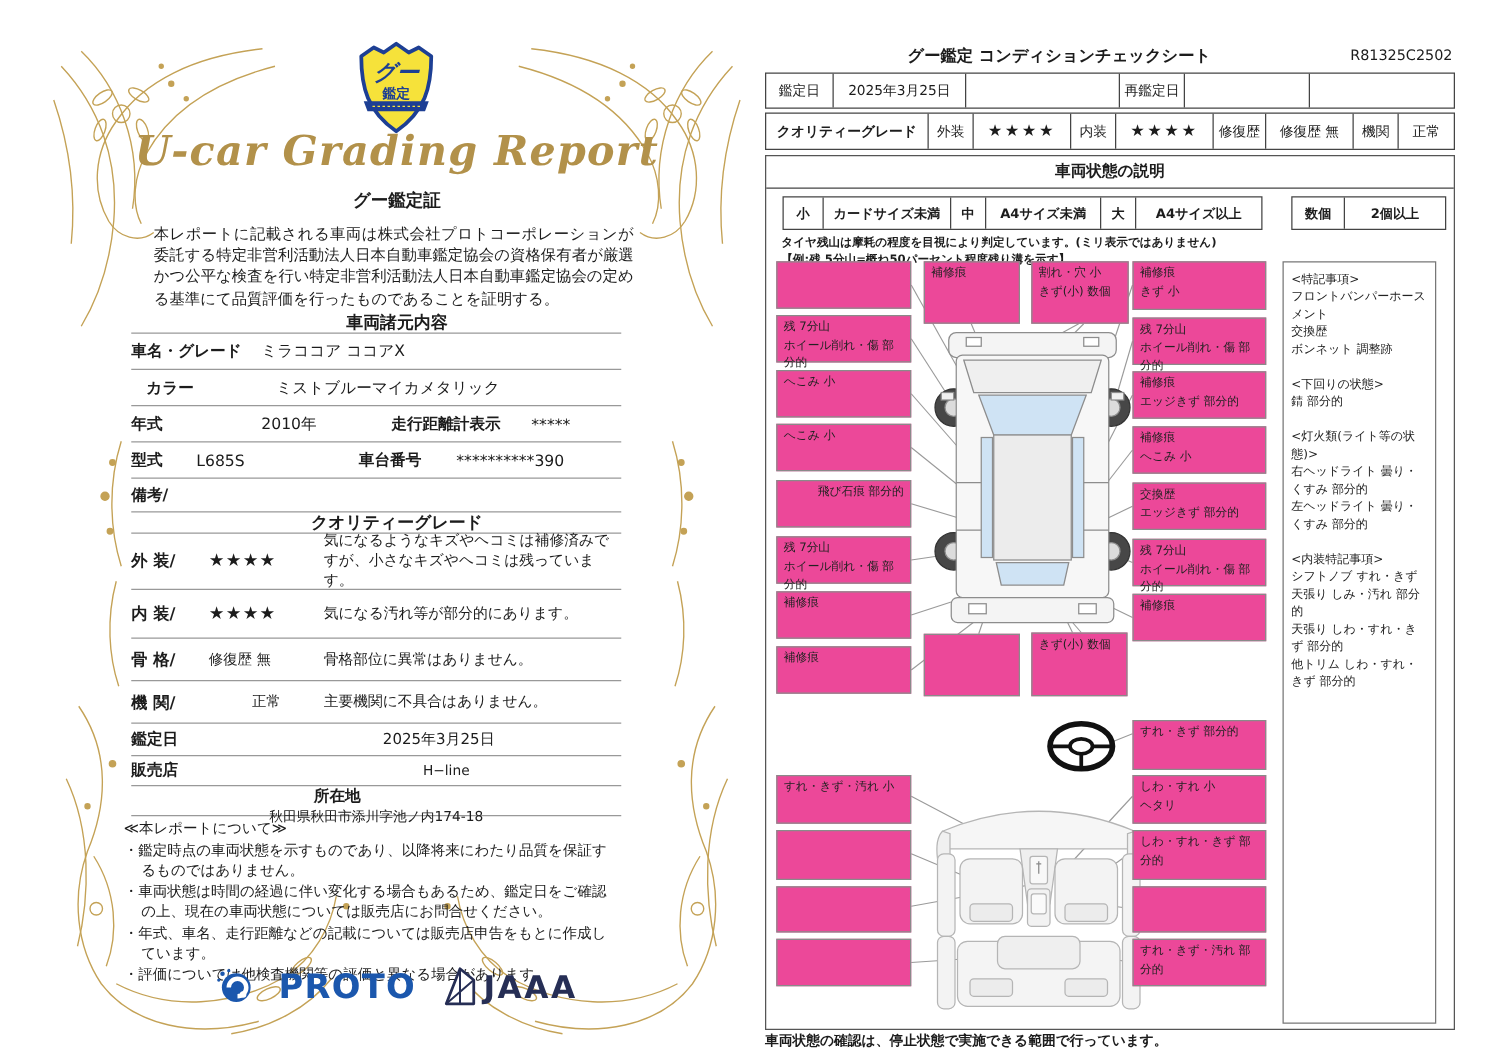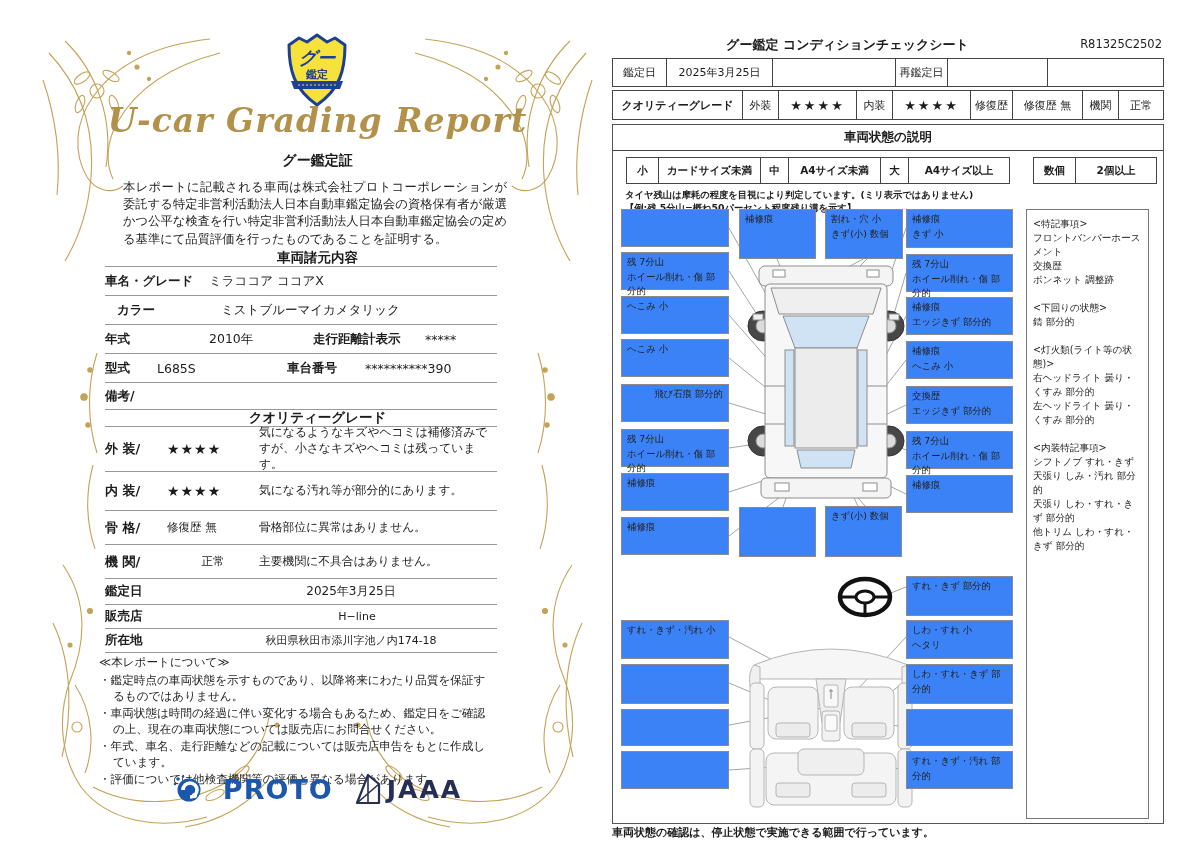--- a/index.html
+++ b/index.html
@@ -35,21 +35,21 @@
   .rp-table{display:flex;border:1.3px solid #444;background:#fff;}
   .rp-cell{border-right:1.3px solid #444;display:flex;align-items:center;justify-content:center;font-size:11px;box-sizing:border-box;}
   .rp-cell:last-child{border-right:none;}
   .rp-cell.star{font-size:13px;letter-spacing:2px;}
   #mainbox{left:7px;top:99px;width:550px;height:698px;border:1.5px solid #555;background:#fff;}
   .mb-header{position:absolute;left:0;top:0;width:100%;height:25px;border-bottom:1.3px solid #444;display:flex;align-items:center;justify-content:center;font-size:12.5px;font-weight:700;}
   .legend{position:absolute;display:flex;border:1.2px solid #444;height:25px;}
   .lg-cell{border-right:1.2px solid #444;display:flex;align-items:center;justify-content:center;font-size:10.5px;font-weight:600;box-sizing:border-box;}
   .lg-cell:last-child{border-right:none;}
   .tire-note{position:absolute;font-size:9.3px;font-weight:700;line-height:1.45;white-space:pre-line;}
-  .co{position:absolute;border:1px solid #8a8a8a;background:#3b82f6;font-size:9.4px;line-height:1.55;padding:2px 5px;white-space:pre-line;box-sizing:border-box;color:#222;}
+  .co{position:absolute;border:1px solid #8a8a8a;background:#ec4899;font-size:9.4px;line-height:1.55;padding:2px 5px;white-space:pre-line;box-sizing:border-box;color:#222;}
   #notes-panel{position:absolute;left:413px;top:84px;width:123px;height:610px;border:1px solid #777;background:#fff;font-size:9.6px;line-height:1.46;padding:7px 6px;white-space:pre-line;box-sizing:border-box;color:#222;}
   .rp-footer{font-size:11px;font-weight:700;}
   svg{display:block;}
 </style>
 </head>
 <body>
 
 <div id="left-page" class="abs">
 
   <svg class="abs" style="left:0;top:0;" width="565" height="812" viewBox="0 0 565 812">
@@ -162,21 +162,21 @@
       <span class="gdesc">主要機関に不具合はありません。</span>
     </div>
     <div class="info-row" style="height:25px;">
       <span class="lbl">鑑定日</span>
       <span class="val">2025年3月25日</span>
     </div>
     <div class="info-row" style="height:23px;gap:12px;">
       <span class="lbl">販売店</span>
       <span class="val" style="font-size:11px;">H−line</span>
     </div>
-    <div class="info-row" style="height:23px;">
+    <div class="info-row" style="height:23px;flex-direction:column;">
       <span class="lbl">所在地</span>
       <span class="val" style="font-size:11px;">秋田県秋田市添川字池ノ内174-18</span>
     </div>
   </div>
 
   <div class="abs about" style="left:64px;top:630px;width:396px;">
     <div class="a-title">≪本レポートについて≫</div>
     <div class="a-item">・鑑定時点の車両状態を示すものであり、以降将来にわたり品質を保証するものではありません。</div>
     <div class="a-item">・車両状態は時間の経過に伴い変化する場合もあるため、鑑定日をご確認の上、現在の車両状態については販売店にお問合せください。</div>
     <div class="a-item">・年式、車名、走行距離などの記載については販売店申告をもとに作成しています。</div>

